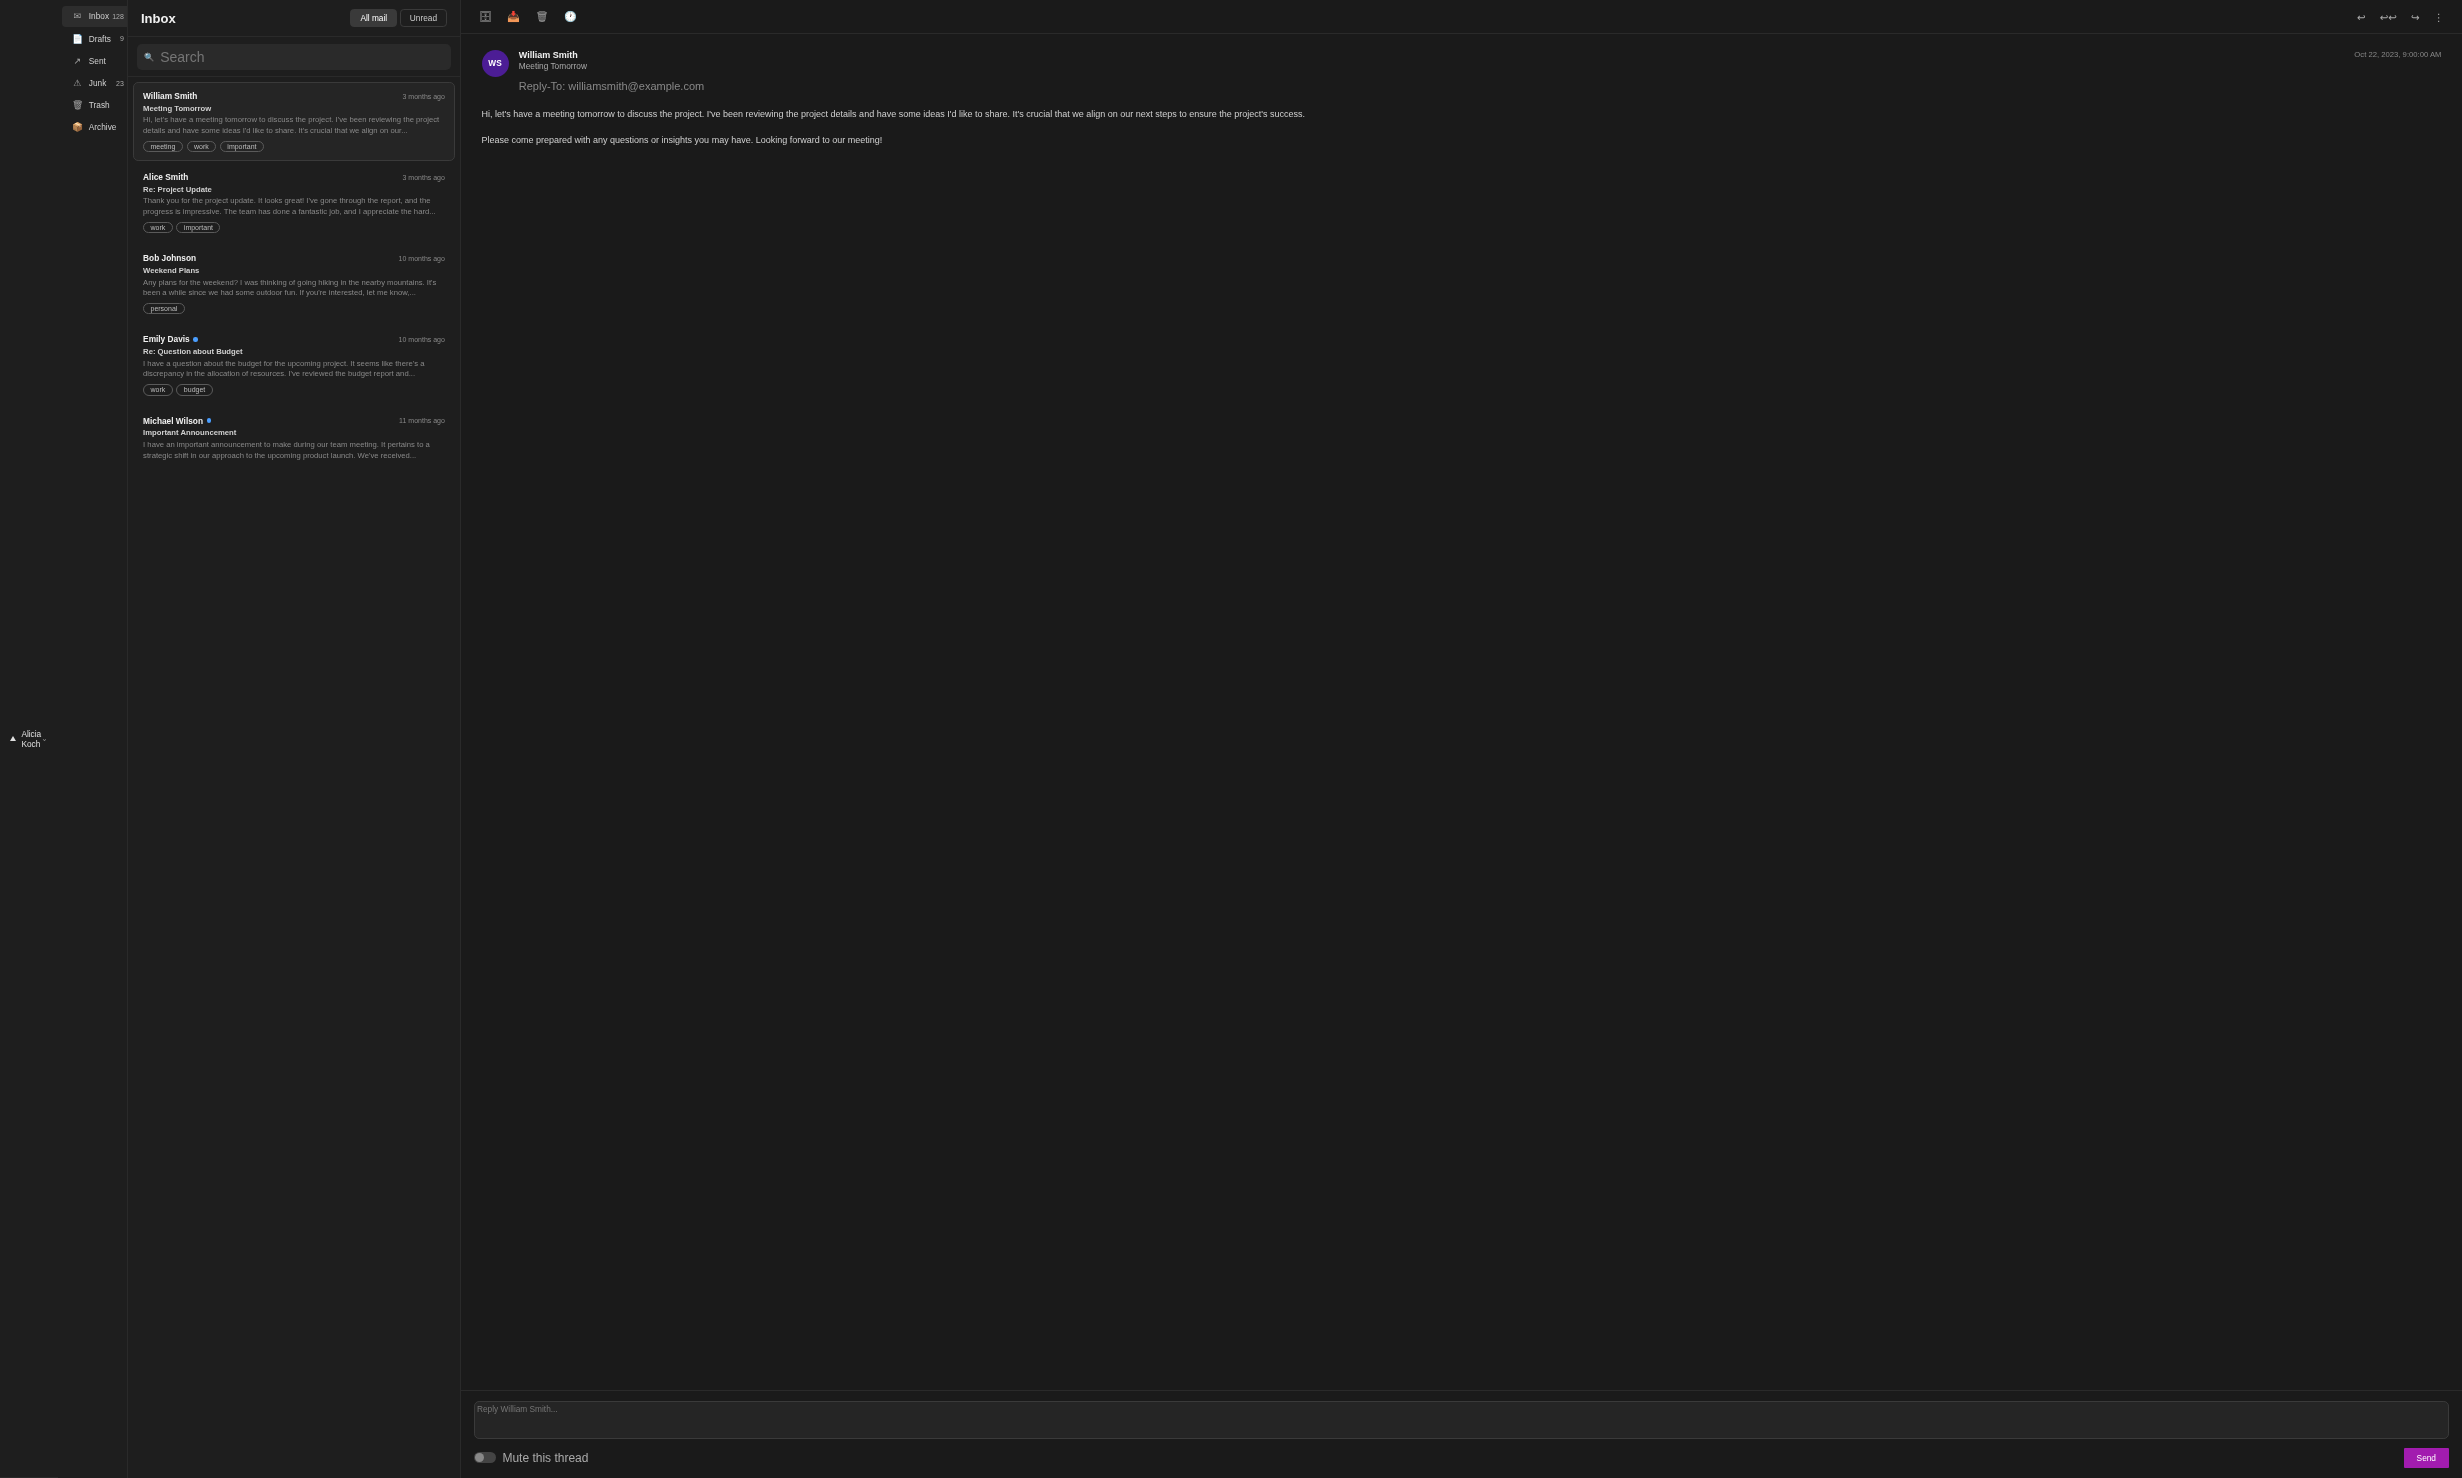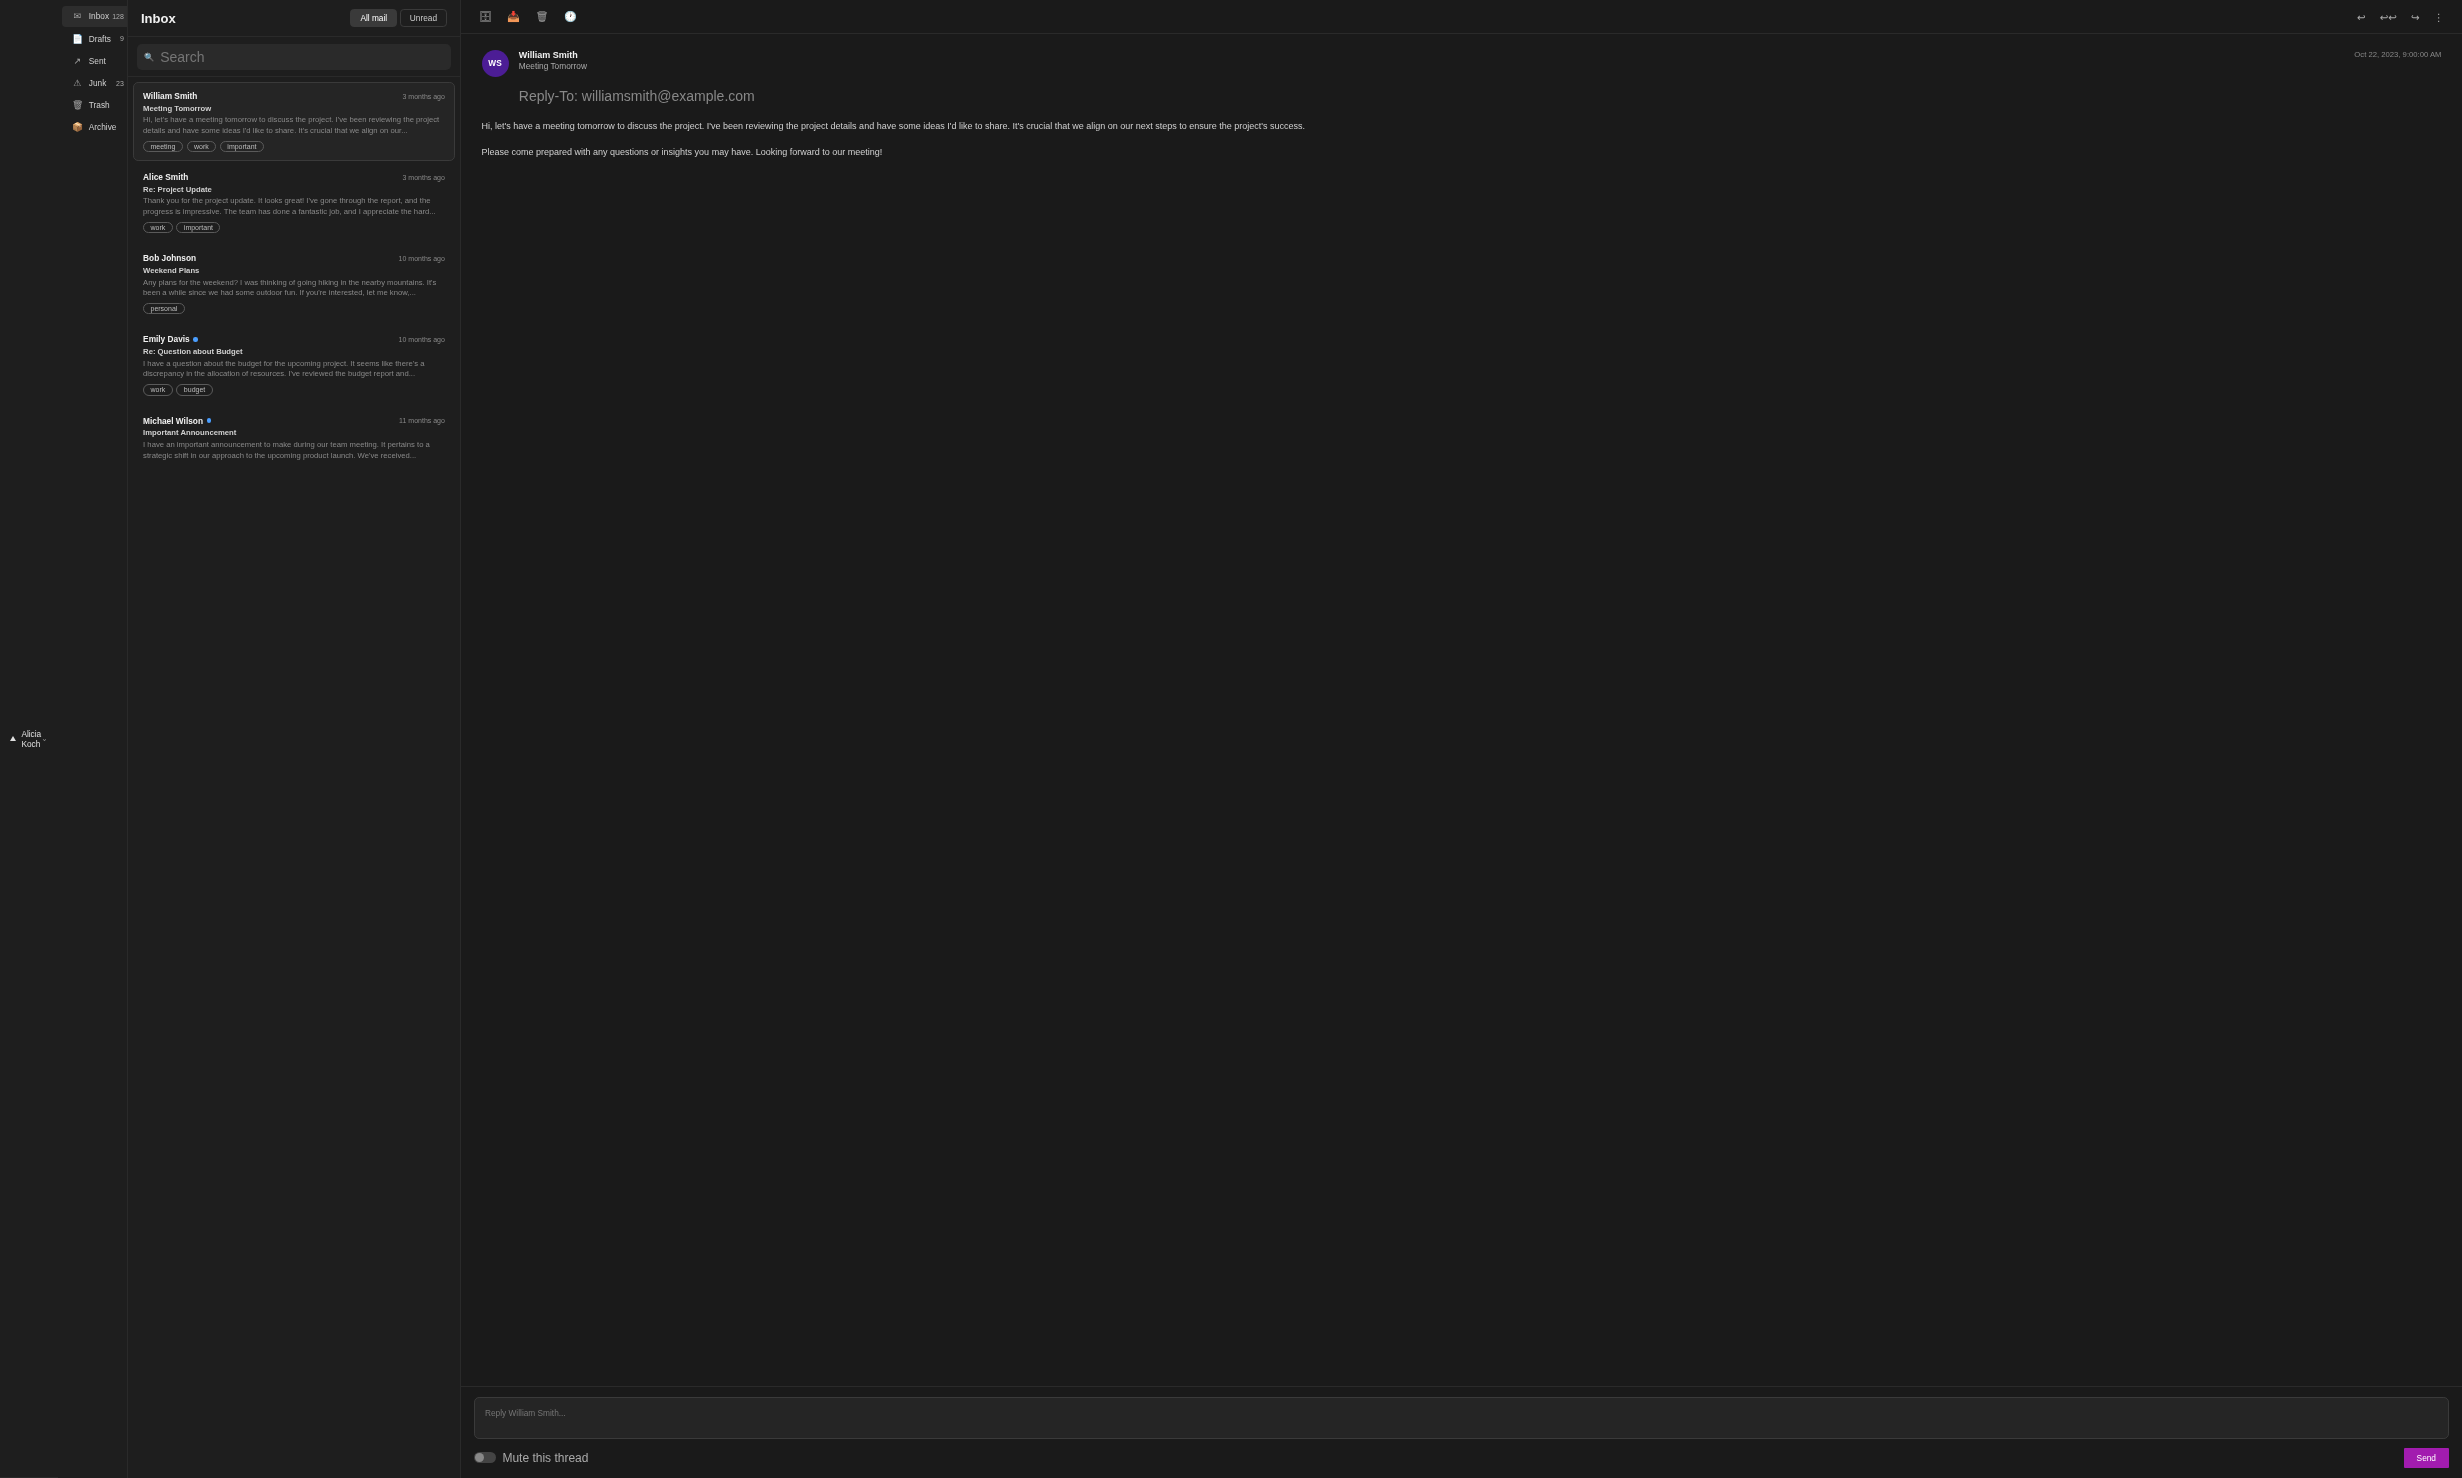--- a/index.html
+++ b/index.html
@@ -329,23 +329,23 @@
       color: #f0f0f0;
     }
 
     .email-subject-line {
       font-size: 8.3px;
       color: #aaa;
       margin-top: 1.3px;
     }
 
     .email-replyto {
-      font-size: 14px;
+      font-size: 11px;
       color: #888;
-      margin-top: 17px;
+      margin-top: 9px;
     }
 
     .email-date {
       font-size: 7.7px;
       color: #888;
       white-space: nowrap;
     }
 
     .email-body {
       font-size: 9px;
@@ -360,21 +360,21 @@
     #reply-footer {
       border-top: 0.6px solid #2a2a2a;
       padding: 10.3px 13px;
     }
 
     #reply-textarea {
       width: 100%;
       background: #252525;
       border: 0.6px solid #3a3a3a;
       border-radius: 5.1px;
-      padding: 10px;
+      padding: 2px;
       color: #e0e0e0;
       font-size: 8.3px;
       resize: none;
       min-height: 38px;
       outline: none;
       font-family: inherit;
     }
 
     #reply-actions {
       display: flex;

